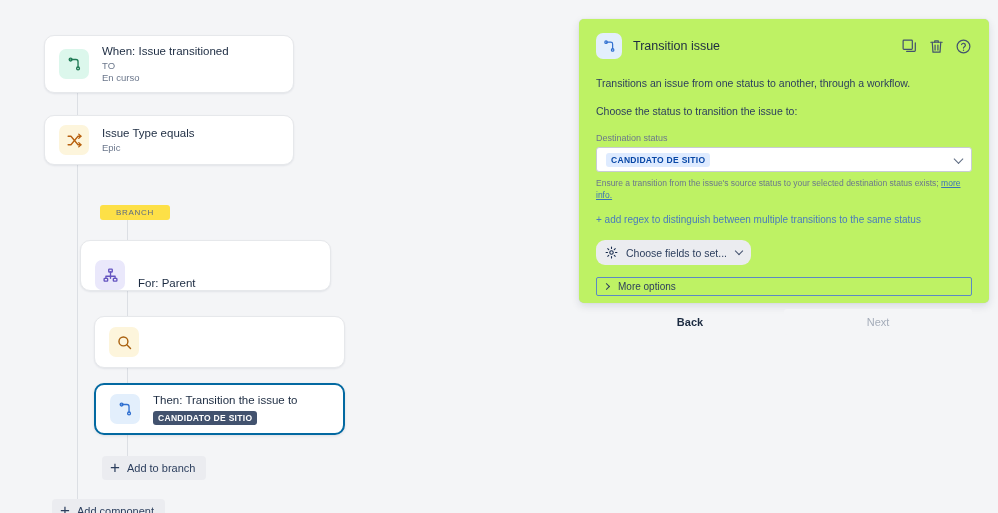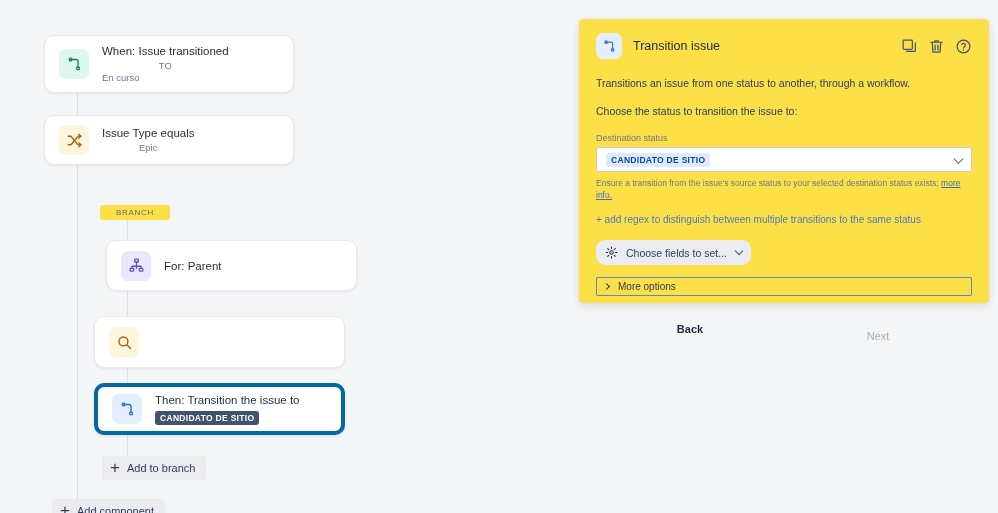--- a/index.html
+++ b/index.html
@@ -20,21 +20,21 @@
     position: absolute;
     background: #ffffff;
     border: 1px solid #e6e8eb;
     border-radius: 10px;
     box-shadow: 0 1px 2px rgba(9,30,66,0.08);
     display: flex;
     align-items: center;
     padding: 0 14px;
   }
   .card.selected {
-    border: 4px solid #0369a1;
+    border: 2px solid #0369a1;
     box-shadow: 0 1px 3px rgba(9,30,66,0.10);
   }
   .tile {
     width: 30px; height: 30px;
     border-radius: 7px;
     display: flex; align-items: center; justify-content: center;
     flex: 0 0 auto;
     margin-right: 13px;
   }
   .tile svg { display: block; }
@@ -45,21 +45,21 @@
 
   .ctext { min-width: 0; }
   .ctitle {
     font-size: 11.5px; color: #1c2b41; line-height: 14px;
     white-space: nowrap;
   }
   .csub {
     font-size: 9.5px; color: #6b778c; line-height: 12.5px;
     white-space: nowrap;
   }
-  .csub.first { margin-top: 2px; text-align: center; }
+  .csub.first { margin-top: 2px; }
 
   .lozenge-dark {
     display: inline-block;
     margin-top: 4px;
     background: #42526e;
     color: #ffffff;
     font-size: 8.5px;
     font-weight: bold;
     letter-spacing: 0.3px;
     padding: 2px 5px 2px 5px;
@@ -94,21 +94,21 @@
     font-size: 17px; line-height: 1;
     margin-right: 7px; color: #2c3e5d; font-weight: 300;
     position: relative; top: -1px;
   }
 
   
   #panel {
     position: absolute;
     left: 579px; top: 19px;
     width: 410px; height: 284px;
-    background: #fde047;
+    background: #bef264;
     border-radius: 5px;
     box-shadow: 0 3px 8px rgba(9,30,66,0.12), 0 0 1px rgba(9,30,66,0.18);
     padding: 0 17px;
   }
   .ph { display: flex; align-items: center; padding-top: 14px; }
   .ph-title {
     font-size: 12.5px; color: #1c2b41; margin-left: 11px; flex: 1;
   }
   .ph-icons { display: flex; align-items: center; gap: 10px; }
   .ph-icons span { cursor: pointer; display: flex; }
@@ -198,21 +198,21 @@
   }
   .btn-back {
     width: 190px; text-align: center;
     font-size: 11px; color: #1c2b41; font-weight: bold;
     cursor: pointer; line-height: 26px;
   }
   .btn-next {
     width: 190px; text-align: center;
     font-size: 11px; color: #a5adba;
     background: #f4f5f7; border-radius: 3px;
-    line-height: 26px; cursor: default; margin-top: 14px;
+    line-height: 26px; cursor: default;
   }
 </style>
 </head>
 <body>
 
 <div id="root">
 
   <div id="canvas">
 
     <div class="conn" style="left:77px; top:93px; height:46px;"></div>
@@ -248,21 +248,21 @@
           <path d="M18 3 l3 3 l-3 3"></path>
           <path d="M18 15 l3 3 l-3 3"></path>
         </svg>
       </div>
       <div class="ctext">
         <div class="ctitle">Issue Type equals</div>
         <div class="csub first">Epic</div>
       </div>
     </div>
 
-    <div class="card" style="left:106px; top:240px; width:251px; height:51px;">
+    <div class="card" style="left:80px; top:240px; width:251px; height:51px;align-items:flex-end;">
       <div class="tile purple">
         <svg width="17" height="17" viewBox="0 0 24 24" fill="none" stroke="#6554c0" stroke-width="1.9" stroke-linecap="round" stroke-linejoin="round">
           <rect x="9.5" y="3" width="5" height="4" rx="0.8"></rect>
           <rect x="3" y="16" width="5" height="4" rx="0.8"></rect>
           <rect x="16" y="16" width="5" height="4" rx="0.8"></rect>
           <path d="M12 7 v4 M5.5 16 v-3 h13 v3 M12 11 v5"></path>
         </svg>
       </div>
       <div class="ctext">
         <div class="ctitle">For: Parent</div>

